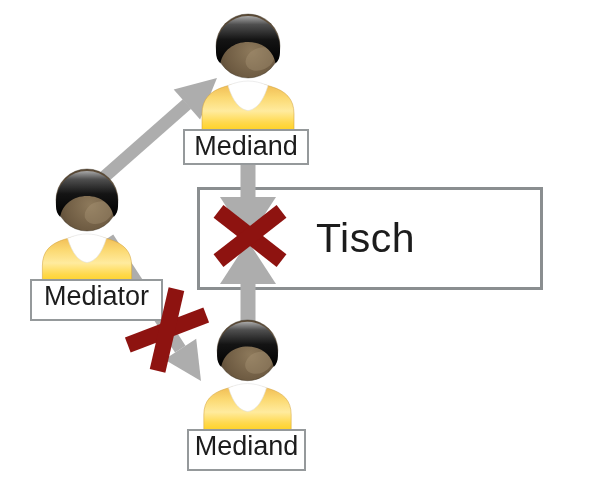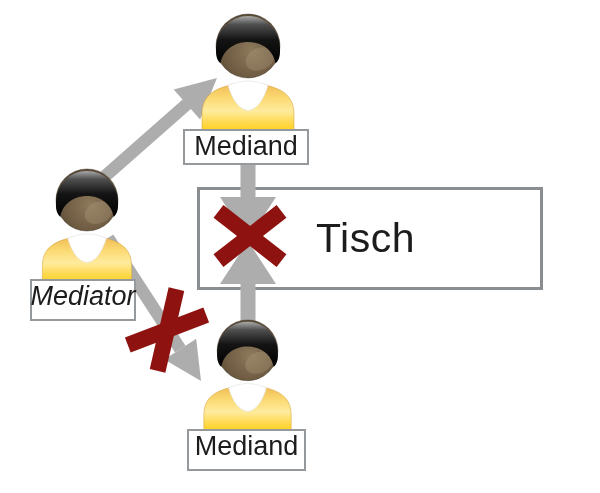--- a/index.html
+++ b/index.html
@@ -43,21 +43,21 @@
     border: 2px solid #95999b;
     display: flex;
     align-items: flex-start;
     justify-content: center;
     font-size: 27px;
     color: #1c1c1c;
     z-index: 4;
     white-space: nowrap;
   }
   #box-mediand-top    { left: 183px; top: 129px; width: 126px; height: 36px; }
-  #box-mediator       { left:  30px; top: 279px; width: 106px; height: 42px; font-style: italic; }
+  #box-mediator       { left:  30px; top: 279px; width: 133px; height: 42px; }
   #box-mediand-bottom { left: 187px; top: 429px; width: 119px; height: 42px; }
 </style>
 </head>
 <body>
 
 <div class="stage">
 
   <div class="tisch-box">
     <span class="tisch-text">Tisch</span>
   </div>

